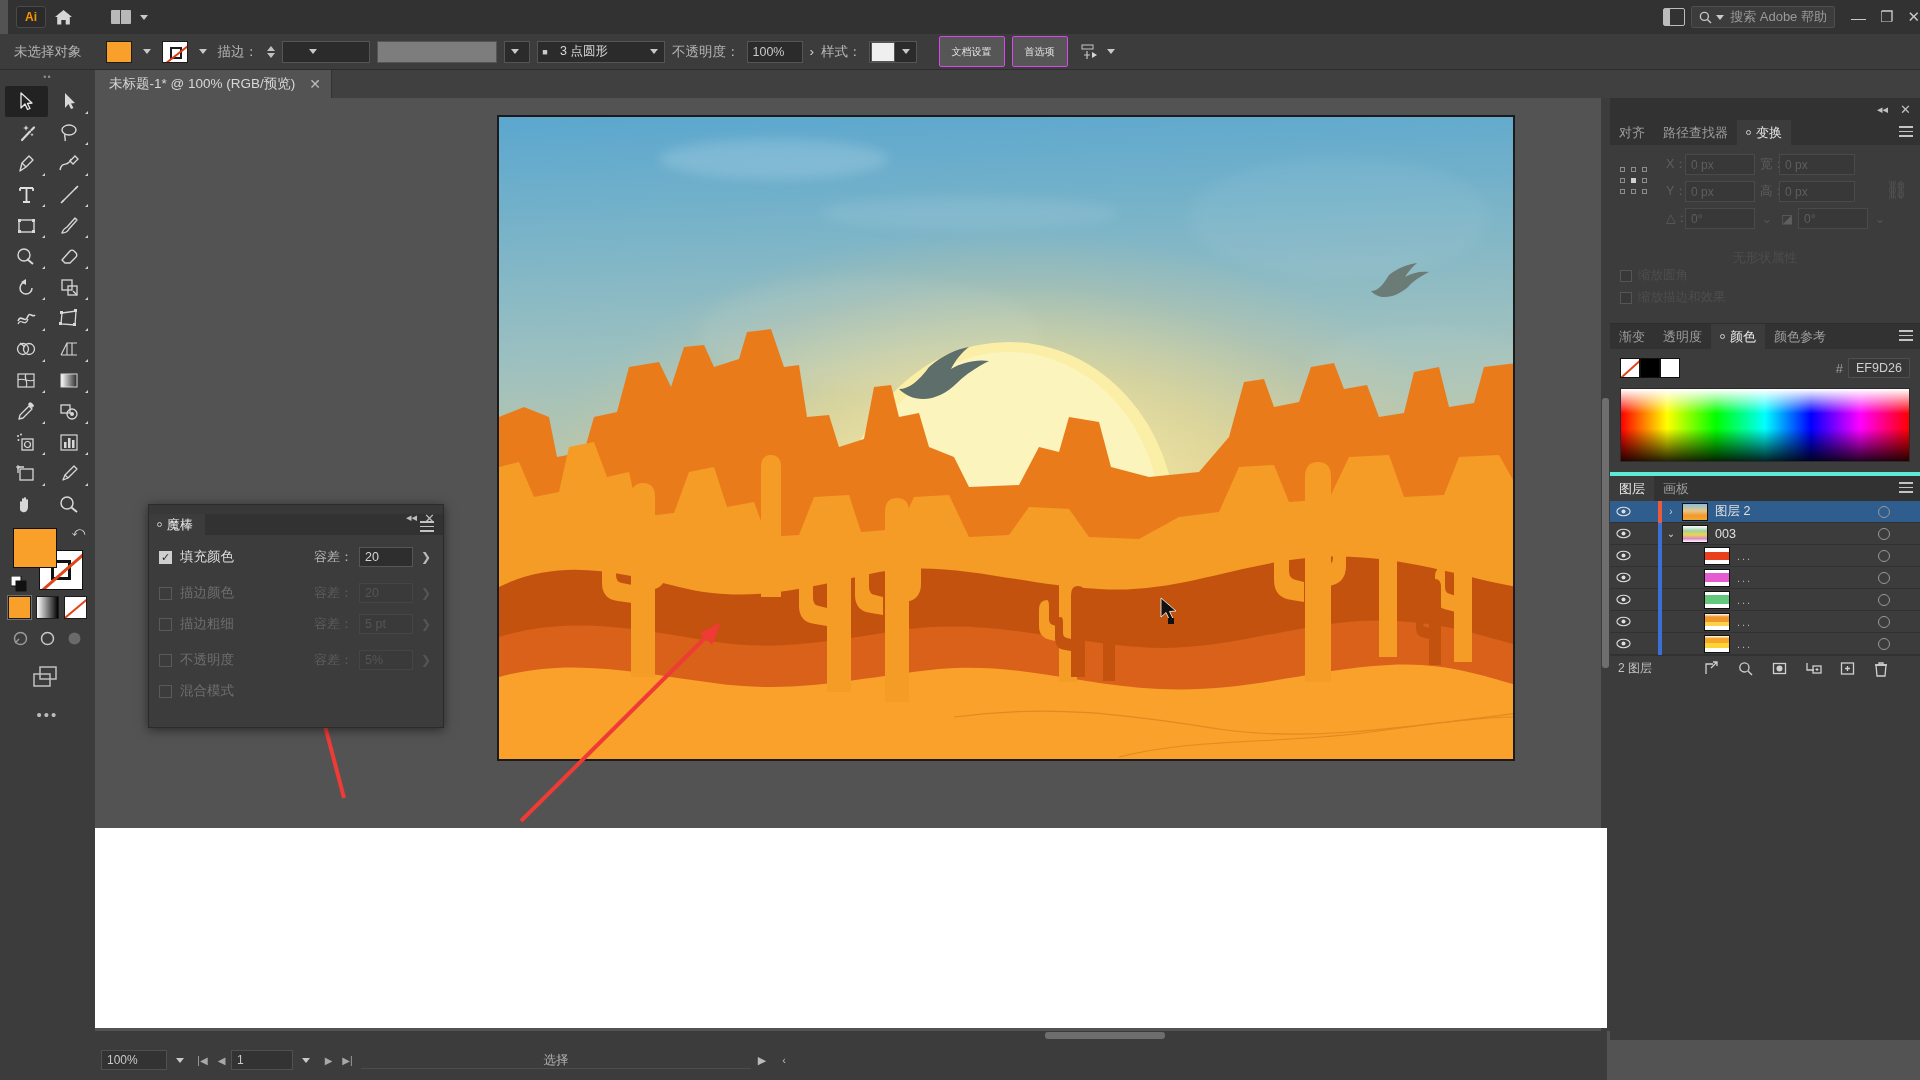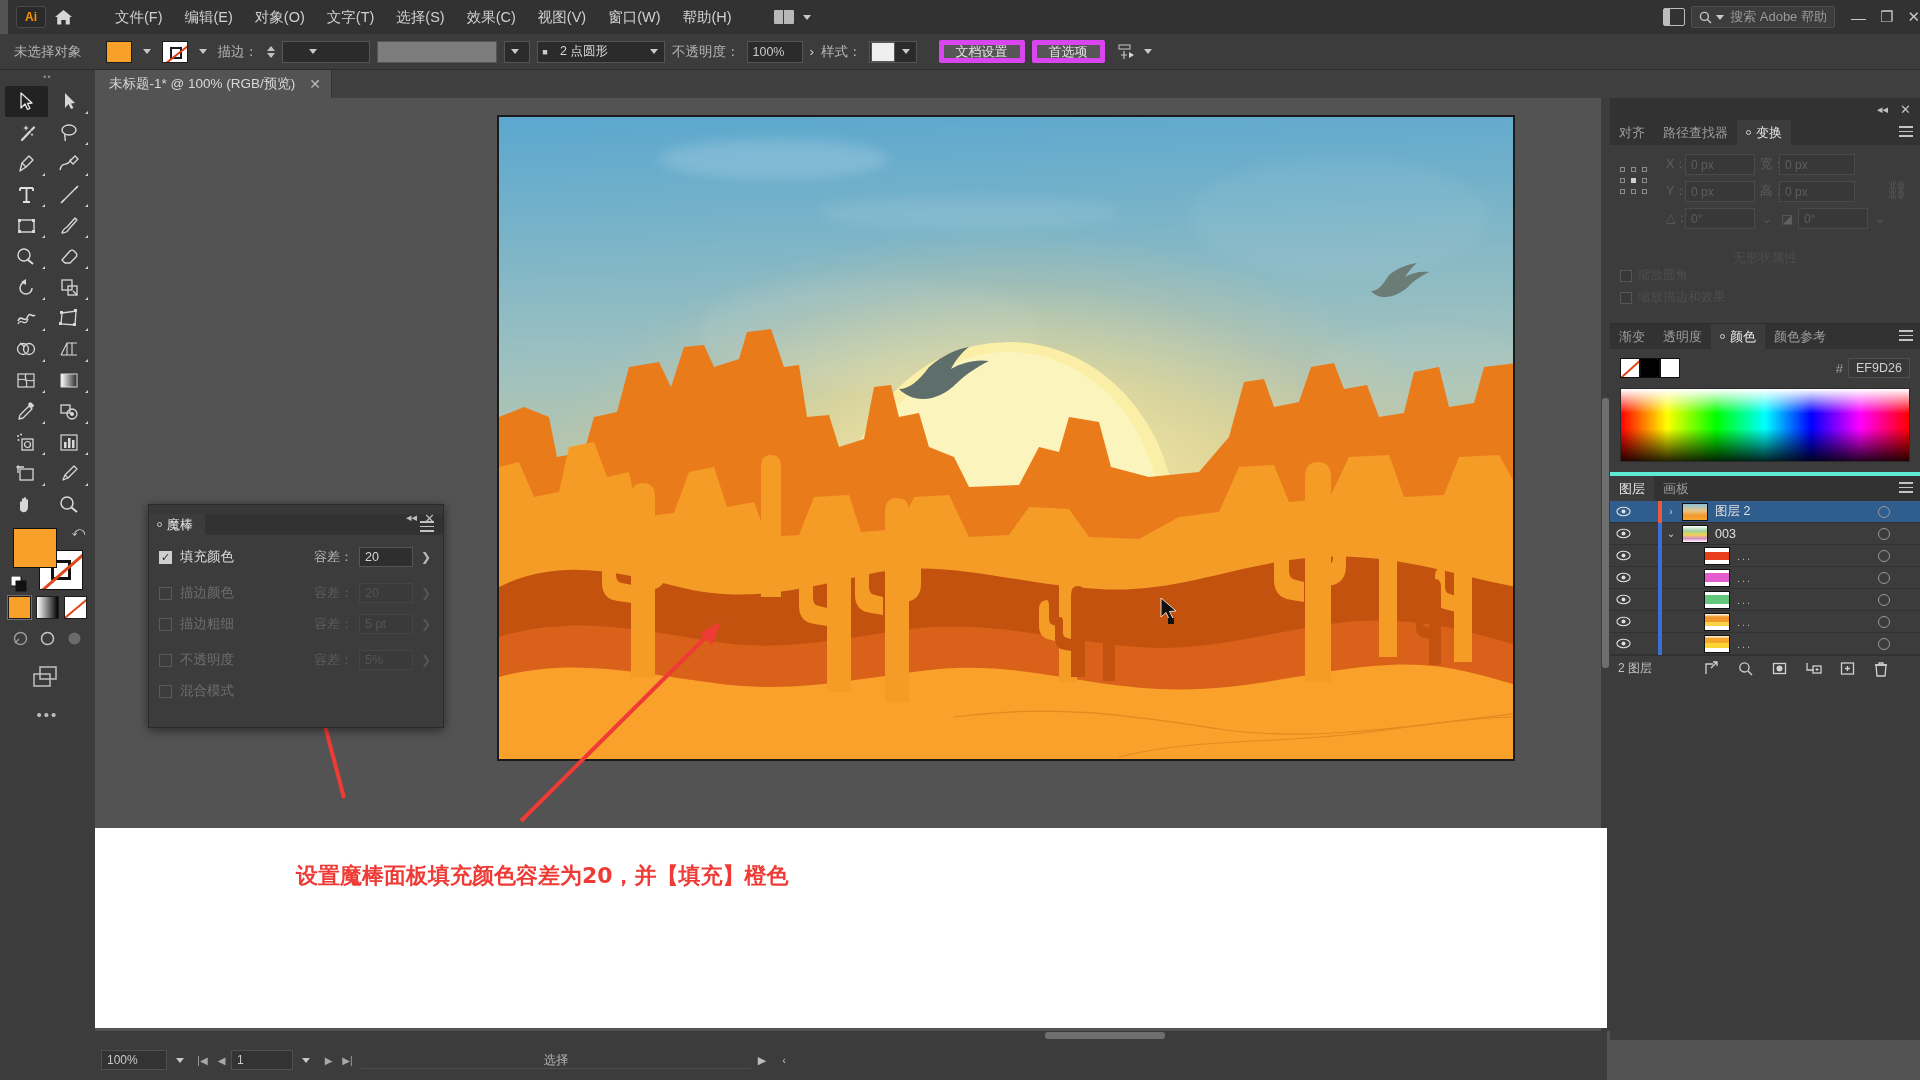--- a/index.html
+++ b/index.html
@@ -46,22 +46,22 @@
   .stepper i.dn { border-top:5px solid #c0c0c0; }
   .cb-field { height:22px; background:#2b2b2b; border:1px solid #555; display:flex; align-items:center;
      padding:0 5px; color:#c8c8c8; font-size:12.5px; }
   .cb-combo { display:flex; align-items:center; background:#2b2b2b; border:1px solid #555; height:22px;}
   .cb-combo .v { padding:0 8px; color:#d8d8d8; font-size:12.5px; white-space:nowrap; min-width:20px;}
   .cb-combo .arr { width:20px; height:20px; display:flex; align-items:center; justify-content:center;}
   .stroke-preview { width:120px; height:22px; background:#7d7d7d; border:1px solid #555;}
   .brush-combo { width:128px; }
   .opacity-val { width:56px; }
   .style-swatch { width:24px; height:20px; background:#efefef; border:1px solid #555; }
-  .cb-btn { height:23px; background:#565656; border:5px solid #d946ef; border-radius:2px;
-     display:flex; align-items:center; justify-content:center; padding:0 12px; color:#e4e4e4; font-size:13px; white-space:nowrap;}
+  .cb-btn { height:31px; background:#565656; border:1px solid #d946ef; border-radius:2px;
+     display:flex; align-items:center; justify-content:center; padding:0 12px; color:#e4e4e4; font-size:10px; white-space:nowrap;}
 
   
   .tabbar { position:absolute; left:95px; top:70px; width:1825px; height:28px; background:#404040; }
   .doctab { position:absolute; left:0; top:0; height:28px; background:#535353; display:flex;
      align-items:center; padding:0 10px 0 14px; gap:14px; border-right:1px solid #333; }
   .doctab .title { color:#d8d8d8; font-size:13.5px; white-space:nowrap; }
   .doctab .x { color:#bbb; font-size:14px; }
 
   
   .toolbar { position:absolute; left:0; top:70px; width:95px; bottom:0; background:#3c3c3c; }
@@ -234,31 +234,20 @@
 
 <div id="app">
 
   <div class="menubar">
     <div class="ai-logo">Ai</div>
     <div class="home-icon">
       <svg width="19" height="17" viewBox="0 0 19 17">
           <path d="M9.5 1 1 8h2.2v7.5h4.1V11h4.4v4.5h4.1V8H18z" fill="#d6d6d6"></path>
         </svg>
     </div>
-    <div class="menu-items">
-      <div class="menu-item">文件(F)</div>
-      <div class="menu-item">编辑(E)</div>
-      <div class="menu-item">对象(O)</div>
-      <div class="menu-item">文字(T)</div>
-      <div class="menu-item">选择(S)</div>
-      <div class="menu-item">效果(C)</div>
-      <div class="menu-item">视图(V)</div>
-      <div class="menu-item">窗口(W)</div>
-      <div class="menu-item">帮助(H)</div>
-    </div>
     <div class="arrange-btn">
       <div class="arrange-icon"></div>
       <span class="caret"></span>
     </div>
     <div class="menubar-right">
       <div class="layout-ico"></div>
       <div class="search-box">
         <svg width="13" height="13" viewBox="0 0 13 13">
             <circle cx="5.4" cy="5.4" r="4" fill="none" stroke="#c5c5c5" stroke-width="1.4"></circle>
             <path d="M8.4 8.4 12 12" stroke="#c5c5c5" stroke-width="1.4"></path>
@@ -295,21 +284,21 @@
         </span>
     </div>
     <div class="stroke-preview"></div>
     <div class="cb-combo" style="width:26px">
       <span class="arr">
           <span class="caret"></span>
         </span>
     </div>
     <div class="cb-combo brush-combo">
       <span style="width:14px;text-align:center;color:#ccc;font-size:9px">■</span>
-      <span class="v">2 点圆形</span>
+      <span class="v">3 点圆形</span>
       <span class="arr" style="margin-left:auto">
           <span class="caret"></span>
         </span>
     </div>
     <span class="cb-label">不透明度：</span>
     <div class="cb-field opacity-val">100%</div>
     <span class="cb-label" style="color:#cfcfcf">›</span>
     <span class="cb-label">样式：</span>
     <div class="cb-combo">
       <div class="style-swatch" style="margin:0 1px"></div>
@@ -1034,21 +1023,20 @@
 
   <div class="scroll-v">
       <div class="thumb2"></div>
     </div>
   <div class="scroll-h">
       <div class="thumb2"></div>
     </div>
 
   <div class="notearea"></div>
   <div class="notetext">
-    <div>设置魔棒面板填充颜色容差为20，并【填充】橙色</div>
   </div>
 
   <div class="statusbar">
     <div class="sb-zoom">100%</div>
     <div class="sb-combo-arr">
         <span class="caret"></span>
       </div>
     <div class="sb-nav">
       <span class="n">|◀</span>
       <span class="n">◀</span>

